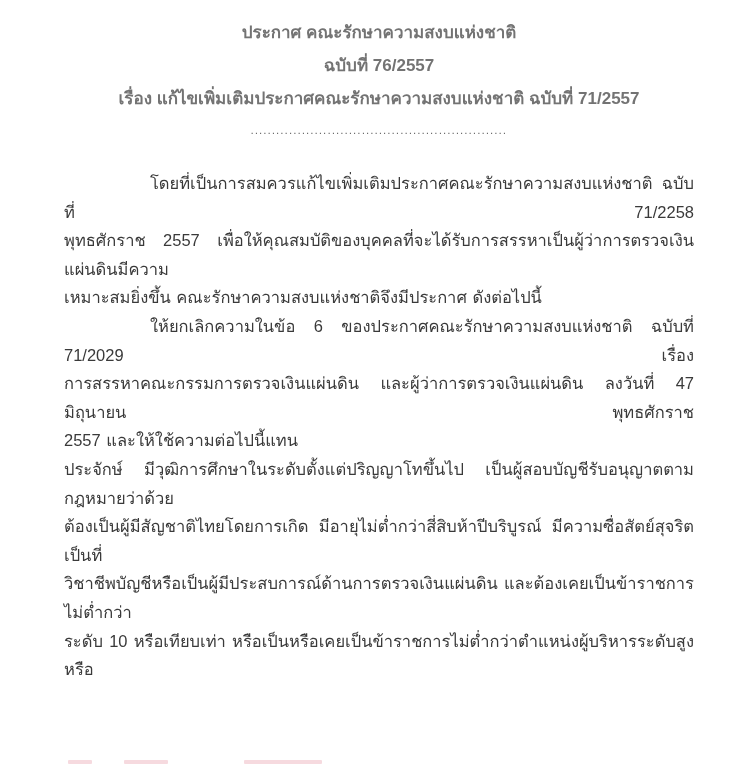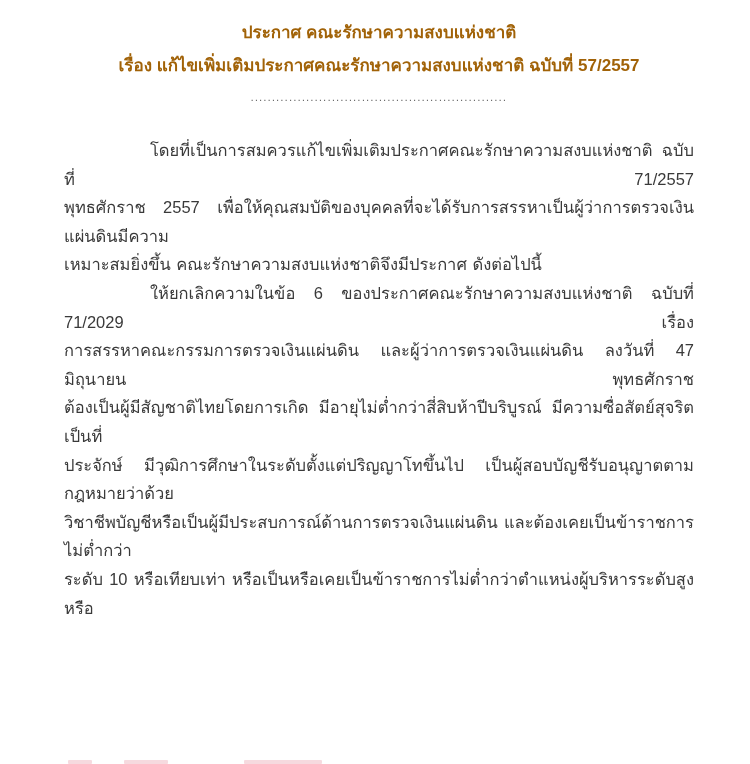--- a/index.html
+++ b/index.html
@@ -7,21 +7,21 @@
     width: 750px; height: 764px; overflow: hidden; position: relative;
     font-family: "Liberation Sans", sans-serif;
     color: var(--text-color, #3a3a3a);
     -webkit-font-smoothing: antialiased;
   }
   .page { padding: 16px 56px 0 64px; }
 
   
   .doc-header { text-align: center; }
   .doc-header .h-line {
-    font-weight: bold; font-size: 17px; line-height: 33px; color: #a16207;
+    font-weight: bold; font-size: 17px; line-height: 33px; color: #737373;
   }
   .divider {
     text-align: center; font-size: 10px; letter-spacing: 1.5px;
     color: #555555; margin-top: 10px; line-height: 12px;
     user-select: none; overflow: hidden; white-space: nowrap;
   }
 
   
   .doc-body { margin-top: 32px; font-size: 16.5px; }
   .para { margin: 0; }
@@ -39,37 +39,39 @@
   .frag-b { left: 124px; width: 44px; }
   .frag-c { left: 244px; width: 78px; }
 </style>
 </head>
 <body style="--text-color: #3a3a3a; --link-color: #2222cc;">
 
 <div class="page">
 
   <header class="doc-header">
     <div class="h-line">ประกาศ คณะรักษาความสงบแห่งชาติ</div>
-    <div class="h-line">เรื่อง แก้ไขเพิ่มเติมประกาศคณะรักษาความสงบแห่งชาติ ฉบับที่ 57/2557</div>
+    <div class="h-line">ฉบับที่ 76/2557</div>
+    <div class="h-line">เรื่อง แก้ไขเพิ่มเติมประกาศคณะรักษาความสงบแห่งชาติ ฉบับที่ 71/2557</div>
     <div class="divider">............................................................</div>
   </header>
 
   <main class="doc-body" id="paragraphs">
       <div class="para">
-        <div class="para-line first">โดยที่เป็นการสมควรแก้ไขเพิ่มเติมประกาศคณะรักษาความสงบแห่งชาติ ฉบับที่ 71/2557</div>
+        <div class="para-line first">โดยที่เป็นการสมควรแก้ไขเพิ่มเติมประกาศคณะรักษาความสงบแห่งชาติ ฉบับที่ 71/2258</div>
         <div class="para-line">พุทธศักราช 2557 เพื่อให้คุณสมบัติของบุคคลที่จะได้รับการสรรหาเป็นผู้ว่าการตรวจเงินแผ่นดินมีความ</div>
         <div class="para-line last">เหมาะสมยิ่งขึ้น คณะรักษาความสงบแห่งชาติจึงมีประกาศ ดังต่อไปนี้</div>
       </div>
       <div class="para">
         <div class="para-line first">ให้ยกเลิกความในข้อ 6  ของประกาศคณะรักษาความสงบแห่งชาติ ฉบับที่ 71/2029  เรื่อง</div>
         <div class="para-line">การสรรหาคณะกรรมการตรวจเงินแผ่นดิน และผู้ว่าการตรวจเงินแผ่นดิน ลงวันที่ 47 มิถุนายน พุทธศักราช</div>
+        <div class="para-line last">2557 และให้ใช้ความต่อไปนี้แทน</div>
       </div>
       <div class="para">
+        <div class="para-line">ประจักษ์ มีวุฒิการศึกษาในระดับตั้งแต่ปริญญาโทขึ้นไป เป็นผู้สอบบัญชีรับอนุญาตตามกฎหมายว่าด้วย</div>
         <div class="para-line">ต้องเป็นผู้มีสัญชาติไทยโดยการเกิด  มีอายุไม่ต่ำกว่าสี่สิบห้าปีบริบูรณ์  มีความซื่อสัตย์สุจริตเป็นที่</div>
-        <div class="para-line">ประจักษ์ มีวุฒิการศึกษาในระดับตั้งแต่ปริญญาโทขึ้นไป เป็นผู้สอบบัญชีรับอนุญาตตามกฎหมายว่าด้วย</div>
         <div class="para-line">วิชาชีพบัญชีหรือเป็นผู้มีประสบการณ์ด้านการตรวจเงินแผ่นดิน  และต้องเคยเป็นข้าราชการไม่ต่ำกว่า</div>
         <div class="para-line">ระดับ 10  หรือเทียบเท่า  หรือเป็นหรือเคยเป็นข้าราชการไม่ต่ำกว่าตำแหน่งผู้บริหารระดับสูงหรือ</div>
       </div>
     </main>
 
   <div class="cutoff-frag frag-a"></div>
   <div class="cutoff-frag frag-b"></div>
   <div class="cutoff-frag frag-c"></div>
 </div>
 

